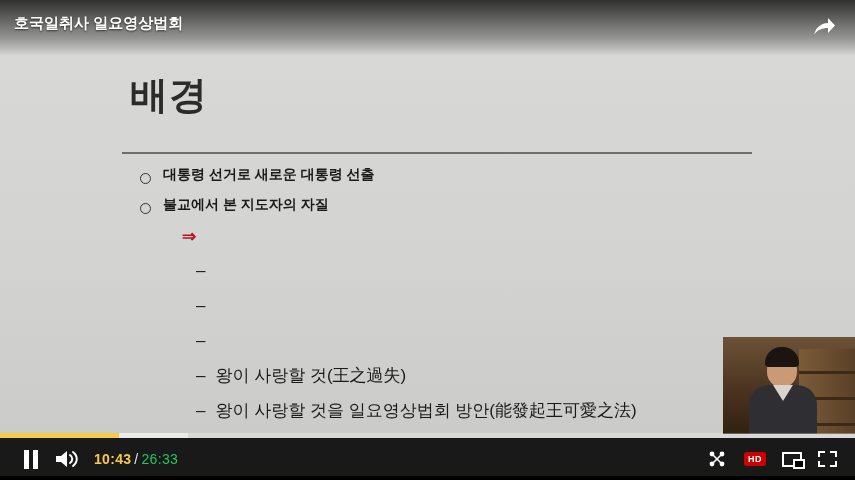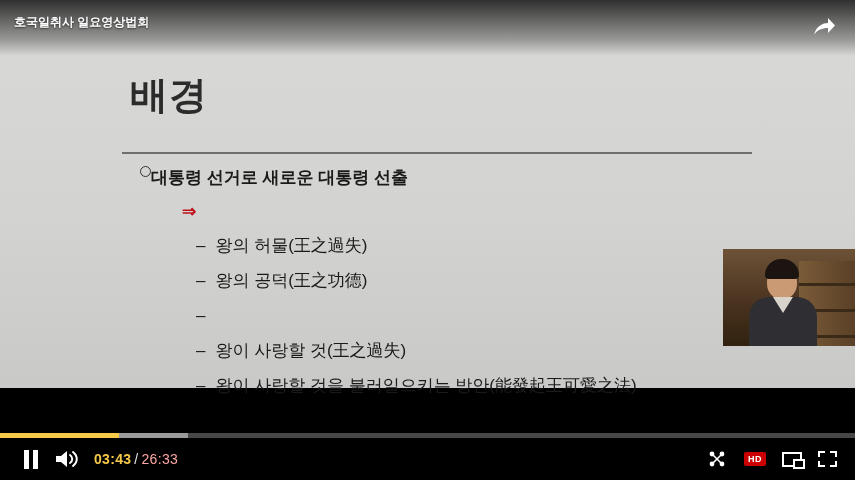--- a/index.html
+++ b/index.html
@@ -13,21 +13,21 @@
     position: relative;
     width: 855px; height: 480px;
     background: #000;
     overflow: hidden;
   }
 
   
   .slide {
     position: absolute;
     left: 0; top: 0;
-    width: 855px; height: 388px;
+    width: 855px; height: 476px;
     background: linear-gradient(180deg, #d9d9d7 0%, #d3d3d1 55%, #c9c9c7 100%);
   }
   .slide-title {
     position: absolute;
     left: 130px; top: 70px;
     font-size: 38px;
     font-weight: bold;
     color: #2b2b2b;
     letter-spacing: 1px;
   }
@@ -37,22 +37,23 @@
     width: 630px; height: 2px;
     background: #6f6f6f;
   }
   .bullets {
     position: absolute;
     left: 140px; top: 166px;
     width: 660px;
   }
   .b1 {
     display: flex;
-    align-items: flex-start;
-    font-size: 17px;
+    align-items: flex-end;
+    gap: 12px;
+    font-size: 14px;
     color: #1a1a1a;
     margin-bottom: 12px;
     font-weight: 600;
   }
   .circle {
     display: inline-block;
     width: 11px; height: 11px;
     border: 1.6px solid #333;
     border-radius: 50%;
     flex: 0 0 auto;
@@ -136,21 +137,21 @@
     left: 0; top: 0;
     width: 855px; height: 56px;
     background: linear-gradient(180deg, rgba(0,0,0,0.78) 0%, rgba(0,0,0,0.30) 70%, rgba(0,0,0,0) 100%);
     display: flex;
     align-items: flex-start;
     justify-content: space-between;
     padding: 14px 18px 0 14px;
   }
   .video-title {
     color: #fff;
-    font-size: 12px;
+    font-size: 15px;
     font-weight: bold;
     text-shadow: 0 1px 2px rgba(0,0,0,.6);
   }
   .share-btn {
     width: 26px; height: 26px;
     display: flex; align-items: center; justify-content: center;
     cursor: pointer;
   }
 
   
@@ -195,21 +196,21 @@
     margin: 0 2px;
   }
   .vol-btn { width: 38px; }
   .time {
     font-size: 14px;
     margin-left: 8px;
     letter-spacing: .3px;
   }
   .time .cur { color: #f7c948; font-weight: bold; }
   .time .sep { color: #e6e6e6; margin: 0 3px; }
-  .time .dur { color: #fca5a5; text-align: center; }
+  .time .dur { color: #22c55e; text-align: center; }
   .spacer { flex: 1 1 auto; }
   .right-ctrls { display: flex; align-items: center; gap: 16px; padding-right: 4px; }
   .hd-badge {
     background: #cc0000;
     color: #fff;
     font-size: 9px;
     font-weight: bold;
     padding: 2px 4px;
     border-radius: 2px;
     letter-spacing: .5px;
@@ -240,43 +241,45 @@
 
   <div class="slide">
     <div class="slide-title">배경</div>
     <div class="rule"></div>
 
     <div class="bullets">
       <div class="b1">
         <span class="circle"></span>
         <span>대통령 선거로 새로운 대통령 선출</span>
       </div>
+      <div class="b1">
+        <span class="circle"></span>
+        <span>불교에서 본 지도자의 자질</span>
+      </div>
 
       <div class="sutra">
         <span class="arrow">⇒</span>
       </div>
 
       <div class="sub">
         <span class="dash">–</span>
-        <span>왕의 허물(王之過失)</span>
-      </div>
-      <div class="sub">
-        <span class="dash">–</span>
-        <span>왕의 공덕(王之功德)</span>
+      </div>
+      <div class="sub">
+        <span class="dash">–</span>
       </div>
       <div class="sub">
         <span class="dash">–</span>
       </div>
       <div class="sub">
         <span class="dash">–</span>
         <span>왕이 사랑할 것(王之過失)</span>
       </div>
       <div class="sub">
         <span class="dash">–</span>
-        <span>왕이 사랑할 것을 불러일으키는 방안(能發起王可愛之法)</span>
+        <span>왕이 사랑할 것을 일요영상법회 방안(能發起王可愛之法)</span>
       </div>
     </div>
 
     <div class="webcam">
       <div class="wc-wall"></div>
       <div class="wc-shelf">
         <div class="wc-shelf-line" style="top:22px"></div>
         <div class="wc-shelf-line" style="top:48px"></div>
         <div class="wc-shelf-line" style="top:74px"></div>
       </div>
@@ -310,21 +313,21 @@
 
     <div class="ctrl vol-btn">
       <svg width="26" height="22" viewBox="0 0 26 22" aria-hidden="true">
         <path d="M2 8 L7 8 L13 3 L13 19 L7 14 L2 14 Z" fill="#ffffff"></path>
         <path d="M16 7 C19 9, 19 13, 16 15" stroke="#ffffff" stroke-width="2" fill="none" stroke-linecap="round"></path>
         <path d="M19 4 C24 8, 24 14, 19 18" stroke="#ffffff" stroke-width="2" fill="none" stroke-linecap="round"></path>
       </svg>
     </div>
 
     <div class="time">
-      <span class="cur">03:43</span><span class="sep">/</span><span class="dur">26:33</span>
+      <span class="cur">10:43</span><span class="sep">/</span><span class="dur">26:33</span>
     </div>
 
     <div class="spacer"></div>
 
     <div class="right-ctrls">
       <div class="ctrl">
         <svg width="22" height="20" viewBox="0 0 22 20" aria-hidden="true">
           <circle cx="6" cy="5" r="2.4" fill="#fff"></circle>
           <circle cx="16" cy="5" r="2.4" fill="#fff"></circle>
           <circle cx="6" cy="15" r="2.4" fill="#fff"></circle>

